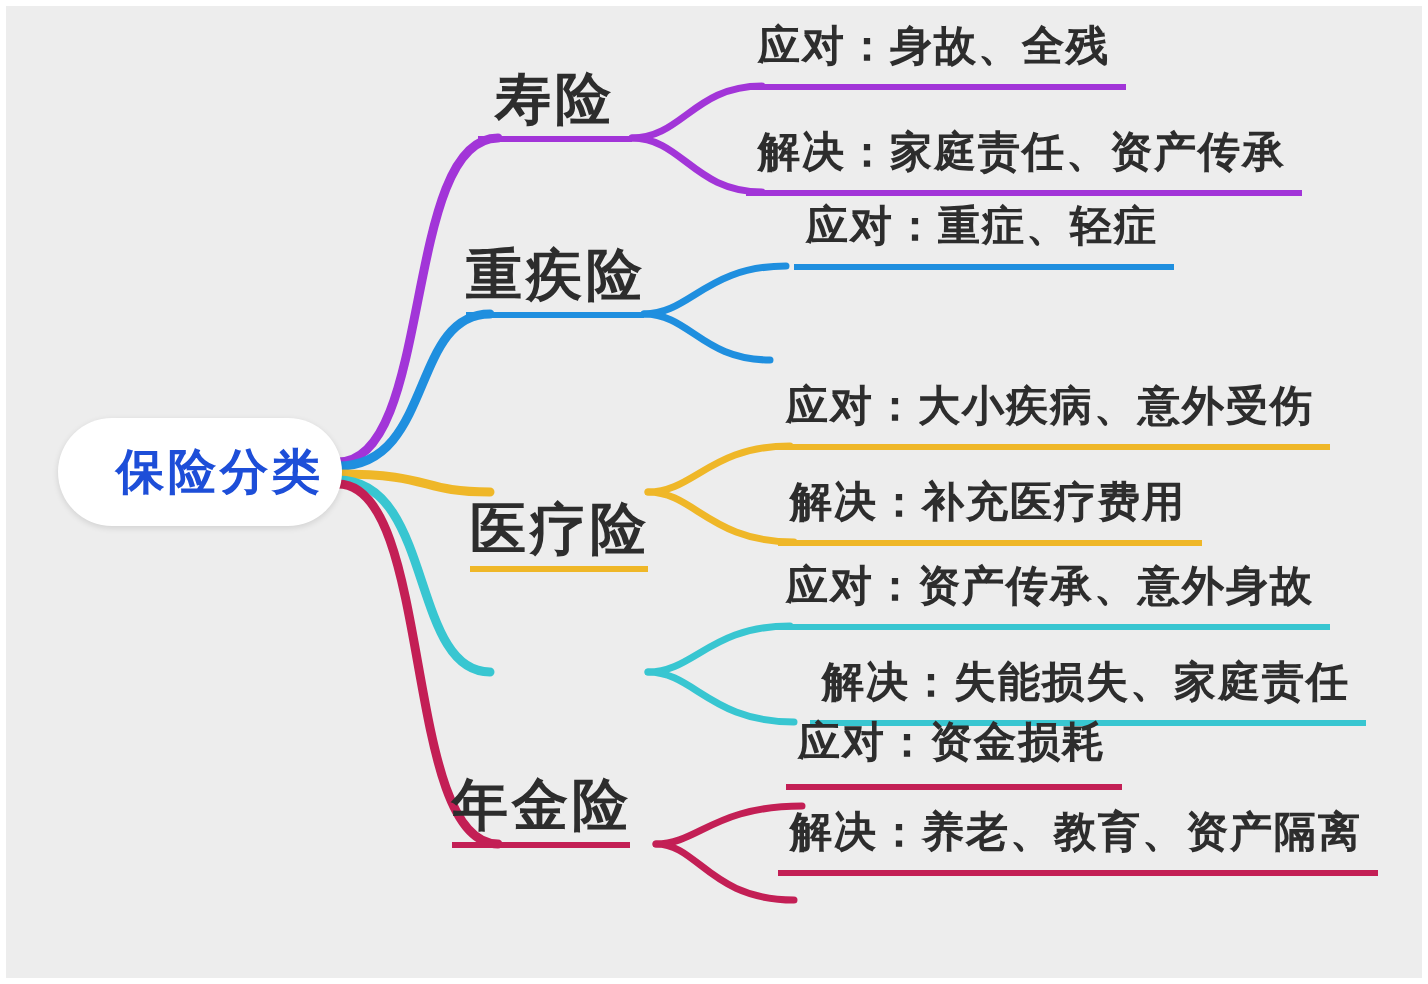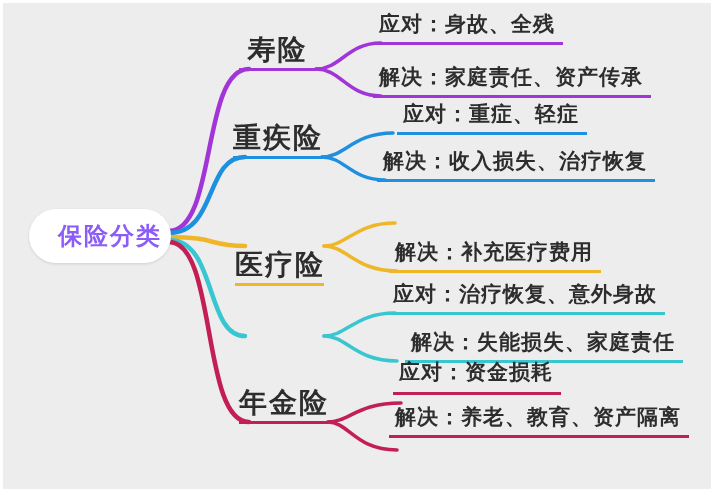--- a/index.html
+++ b/index.html
@@ -75,35 +75,35 @@
     <path class="sub" d="M321,243 C344,243 352,268 394,268" stroke="#efb728"></path>
 
     <path class="sub" d="M321,333 C344,333 352,310 392,310" stroke="#38c6d1"></path>
     <path class="sub" d="M321,333 C344,333 352,358 394,358" stroke="#38c6d1"></path>
 
     <path class="sub" d="M325,419 C346,419 354,400 398,400" stroke="#c31f55"></path>
     <path class="sub" d="M325,419 C346,419 352,447 394,447" stroke="#c31f55"></path>
   </svg>
 
   <div class="root">
-    <span style="color: #8b5cf6; margin-left: 20px;">保险分类</span>
+    <span style="color: #1d4ed8; margin-left: 20px;">保险分类</span>
   </div>
 
   <div class="blabel" style="left: 236px; top: 68px; width: 77px; border-bottom-color: rgb(162, 53, 216);">寿险</div>
   <div class="blabel" style="left: 230px; top: 156px; width: 89px; border-bottom-color: rgb(31, 143, 223); text-align: center;">重疾险</div>
   <div class="blabel" style="left: 232px; top: 245px; width: 89px; border-bottom-color: rgb(239, 183, 40); margin-top: 38px;">医疗险</div>
-  <div class="blabel" style="left: 236px; top: 421px; width: 89px; border-bottom-color: rgb(195, 31, 85);">年金险</div>
+  <div class="blabel" style="left: 223px; top: 421px; width: 89px; border-bottom-color: rgb(195, 31, 85);">年金险</div>
 
   <div class="leaf" style="left: 370px; top: 42px; border-bottom-color: rgb(162, 53, 216);">应对：身故、全残</div>
   <div class="leaf" style="left: 370px; top: 95px; border-bottom-color: rgb(162, 53, 216);">解决：家庭责任、资产传承</div>
 
   <div class="leaf" style="left: 394px; top: 132px; border-bottom-color: rgb(31, 143, 223);">应对：重症、轻症</div>
-  <div class="leaf" style="left: 374px; top: 179px; border-bottom-color: rgb(31, 143, 223);">解决：收入损失、治疗恢复</div>
 
+  <div class="leaf" style="left: 384px; top: 222px; border-bottom-color: rgb(239, 183, 40);">应对：大小疾病、意外受伤</div>
   <div class="leaf" style="left: 386px; top: 270px; border-bottom-color: rgb(239, 183, 40); text-align: center;">解决：补充医疗费用</div>
 
-  <div class="leaf" style="left: 384px; top: 312px; border-bottom-color: rgb(56, 198, 209);">应对：治疗恢复、意外身故</div>
+  <div class="leaf" style="left: 384px; top: 312px; border-bottom-color: rgb(56, 198, 209);">应对：资产传承、意外身故</div>
   <div class="leaf" style="left: 402px; top: 360px; border-bottom-color: rgb(56, 198, 209);">解决：失能损失、家庭责任</div>
 
   <div class="leaf" style="left: 390px; top: 392px; border-bottom-color: rgb(195, 31, 85); font-family: Liberation Mono, monospace;">应对：资金损耗</div>
   <div class="leaf" style="left: 386px; top: 435px; border-bottom-color: rgb(195, 31, 85);">解决：养老、教育、资产隔离</div>
 
 </div>
 
 </body></html>

